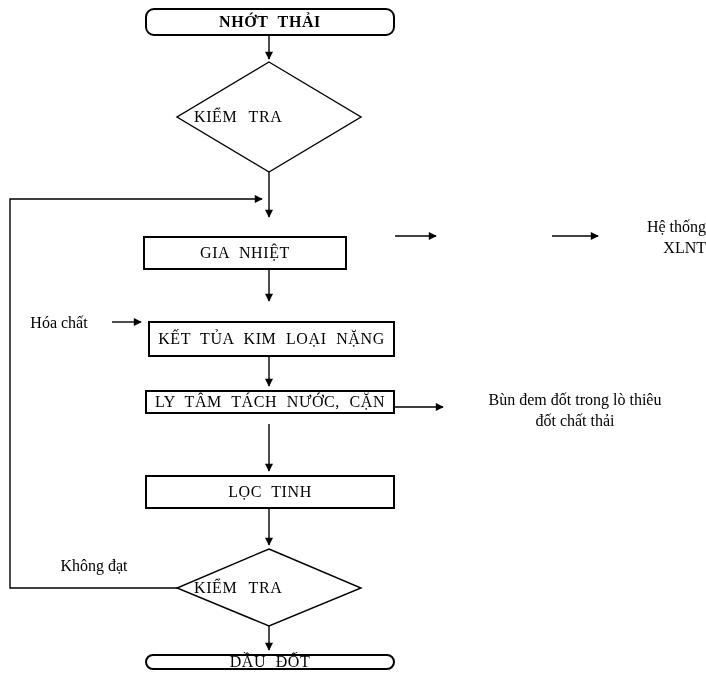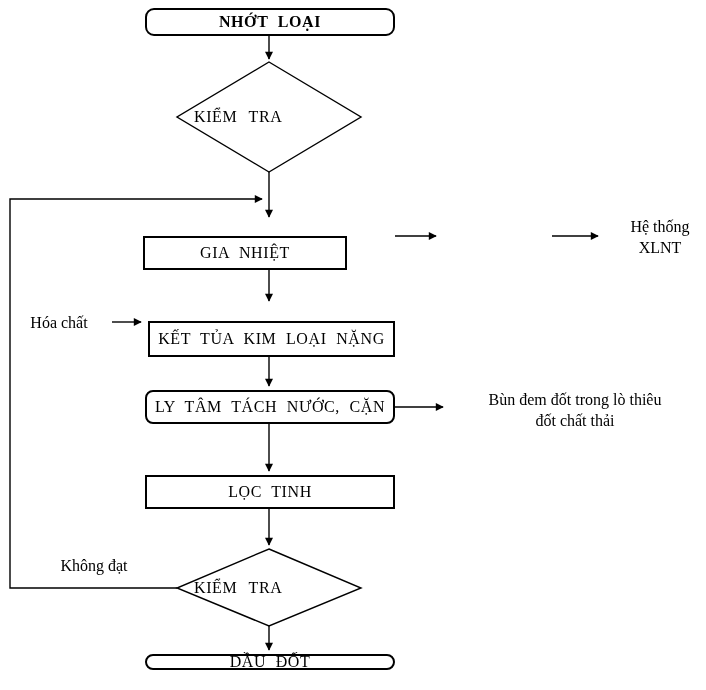--- a/index.html
+++ b/index.html
@@ -76,48 +76,48 @@
 
     <line x1="395" y1="236" x2="436" y2="236" stroke="#000000" stroke-width="1.4" marker-end="url(#arrow)"></line>
     <line x1="552" y1="236" x2="598" y2="236" stroke="#000000" stroke-width="1.4" marker-end="url(#arrow)"></line>
     <line x1="112" y1="322" x2="141" y2="322" stroke="#000000" stroke-width="1.4" marker-end="url(#arrow)"></line>
     <line x1="395" y1="407" x2="443" y2="407" stroke="#000000" stroke-width="1.4" marker-end="url(#arrow)"></line>
 
     <polyline points="177,588 10,588 10,199 262,199" fill="none" stroke="#000000" stroke-width="1.4" marker-end="url(#arrow)"></polyline>
   </svg>
 
   <div class="node rounded bold" style="left:145px; top:8px; width:250px; height:28px;">
-    <span>NHỚT LOẠI</span>
+    <span>NHỚT THẢI</span>
   </div>
 
   <div class="node" style="left:143px; top:236px; width:204px; height:34px;">
     <span>GIA NHIỆT</span>
   </div>
 
   <div class="node" style="left:148px; top:321px; width:247px; height:36px;">
     <span>KẾT TỦA KIM LOẠI NẶNG</span>
   </div>
 
-  <div class="node" style="left:145px; top:390px; width:250px; height:34px;border-radius:8px;">
+  <div class="node" style="left:145px; top:390px; width:250px; height:24px;">
     <span>LY TÂM TÁCH NƯỚC, CẶN</span>
   </div>
 
   <div class="node" style="left:145px; top:475px; width:250px; height:34px;">
     <span>LỌC TINH</span>
   </div>
 
   <div class="node rounded" style="left:145px; top:654px; width:250px; height:16px;">
     <span>DẦU ĐỐT</span>
   </div>
 
   <div class="diamond-label" style="left:194px; top:108px;">KIỂM TRA</div>
   <div class="diamond-label" style="left:194px; top:579px;">KIỂM TRA</div>
 
 
-  <div class="side-label" style="left:614px; top:216px; width:92px;">
+  <div class="side-label" style="left:614px; top:216px; width:92px;text-align:right;">
     <div>Hệ thống</div>
     <div>XLNT</div>
   </div>
 
   <div class="side-label" style="left:16px; top:312px; width:86px;">Hóa chất</div>
 
   <div class="side-label" style="left:462px; top:389px; width:226px;">
     <div>Bùn đem đốt trong lò thiêu</div>
     <div>đốt chất thải</div>
   </div>

